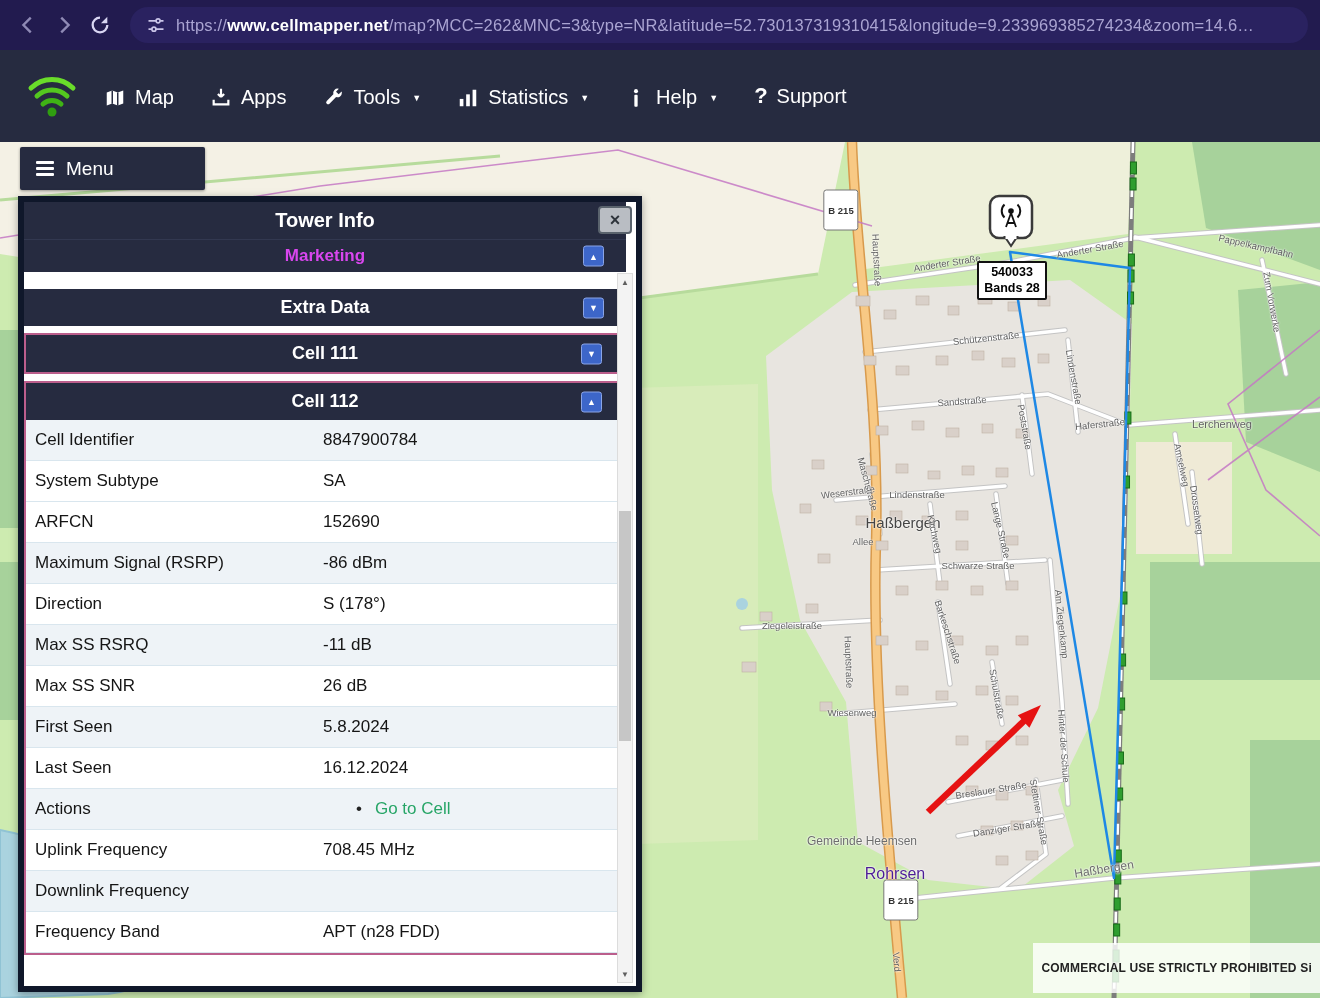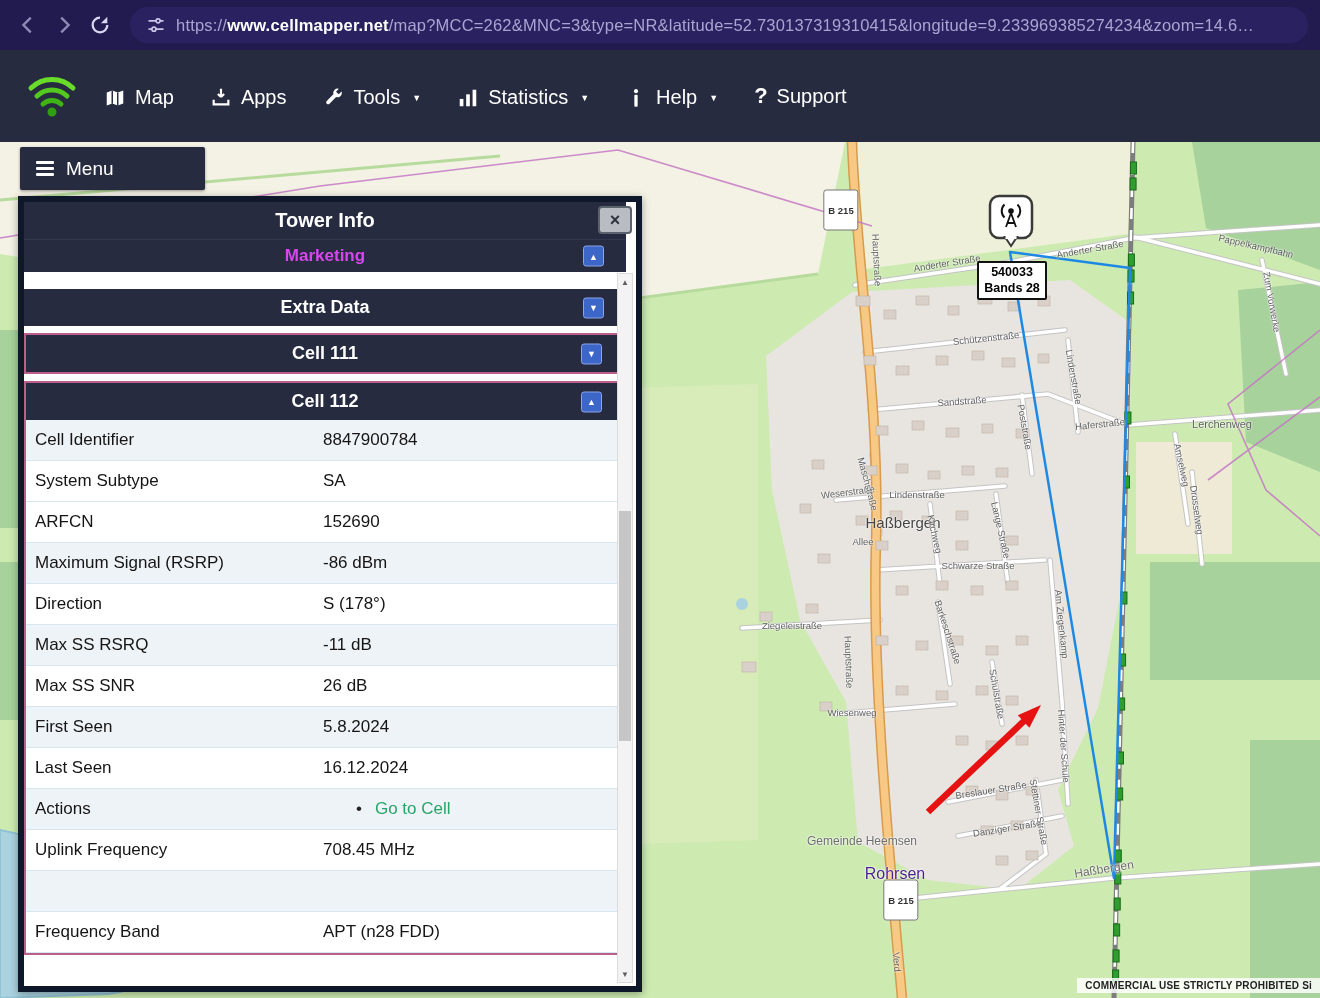--- a/index.html
+++ b/index.html
@@ -22,21 +22,21 @@
 .caret{font-size:9px;margin-left:3px}
 .q-icon{font-size:22px;font-weight:700}
 
 .map{position:absolute;top:142px;left:0;width:1320px;height:856px;background:#cdebb0;overflow:hidden}
 .map-svg{position:absolute;left:0;top:0;width:1320px;height:856px}
 #map-labels{position:absolute;inset:0;pointer-events:none}
 .map-label{position:absolute;white-space:nowrap;font-size:9.5px;color:#616161;text-shadow:0 0 2px #fff,0 0 2px #fff}
 .map-label.badge{background:#fff;border:1.5px solid #777;border-radius:3px;padding:14px 4px;font-weight:700;color:#333;text-shadow:none}
 .tower-marker{position:absolute;left:988px;top:52px;width:46px;height:54px;cursor:pointer}
 .tower-label{position:absolute;left:977px;top:119px;width:70px;background:#fff;border:2px solid #111;border-radius:2px;text-align:center;font-size:12.5px;font-weight:700;line-height:1.25;padding:2px;color:#000}
-.copyright{position:absolute;right:0;bottom:5px;background:rgba(255,255,255,.82);padding:2px 8px;font-size:10px;font-weight:700;color:#222;letter-spacing:.2px}
+.copyright{position:absolute;right:0;bottom:5px;background:rgba(255,255,255,.82);padding:18px 8px;font-size:12px;font-weight:700;color:#222;letter-spacing:.2px}
 .menu-btn{position:absolute;left:20px;top:5px;width:185px;height:43px;background:#262b40;color:#fff;display:flex;align-items:center;gap:12px;padding-left:16px;font-size:19px;cursor:pointer;border-radius:2px;box-shadow:0 1px 3px rgba(0,0,0,.4)}
 .hb{display:flex;flex-direction:column;gap:3px}
 .hb span{display:block;width:18px;height:3px;background:#fff;border-radius:1px}
 
 .panel{position:absolute;left:18px;top:196px;width:624px;height:796px;background:#fff;border:6px solid #0f172a;box-shadow:0 2px 8px rgba(0,0,0,.35);z-index:20}
 .panel-content{position:absolute;left:0;top:0;width:602px}
 .p-title-row{height:37px;background:#262b40;display:flex;align-items:center;justify-content:center}
 .p-title{color:#fff;font-size:20px;font-weight:700}
 .p-sub-row{height:33px;background:#262b40;display:flex;align-items:center;justify-content:center;position:relative;border-top:1px solid #323850}
 .p-sub{color:#d946ef;font-size:17px;font-weight:700}
@@ -411,20 +411,21 @@
             </div>
             <div class="t-row odd">
               <div class="t-label">Actions</div>
               <div class="t-value"><span class="bullet">•</span><a class="green-link">Go to Cell</a></div>
             </div>
             <div class="t-row even">
               <div class="t-label">Uplink Frequency</div>
               <div class="t-value">708.45 MHz</div>
             </div>
             <div class="t-row odd">
+              <div class="t-label">Downlink Frequency</div>
             </div>
             <div class="t-row even">
               <div class="t-label">Frequency Band</div>
               <div class="t-value">APT (n28 FDD)</div>
             </div>
           </div>
       </div>
     </div>
     <div class="p-scrollbar">
       <div class="sb-arrow top">▲</div>

